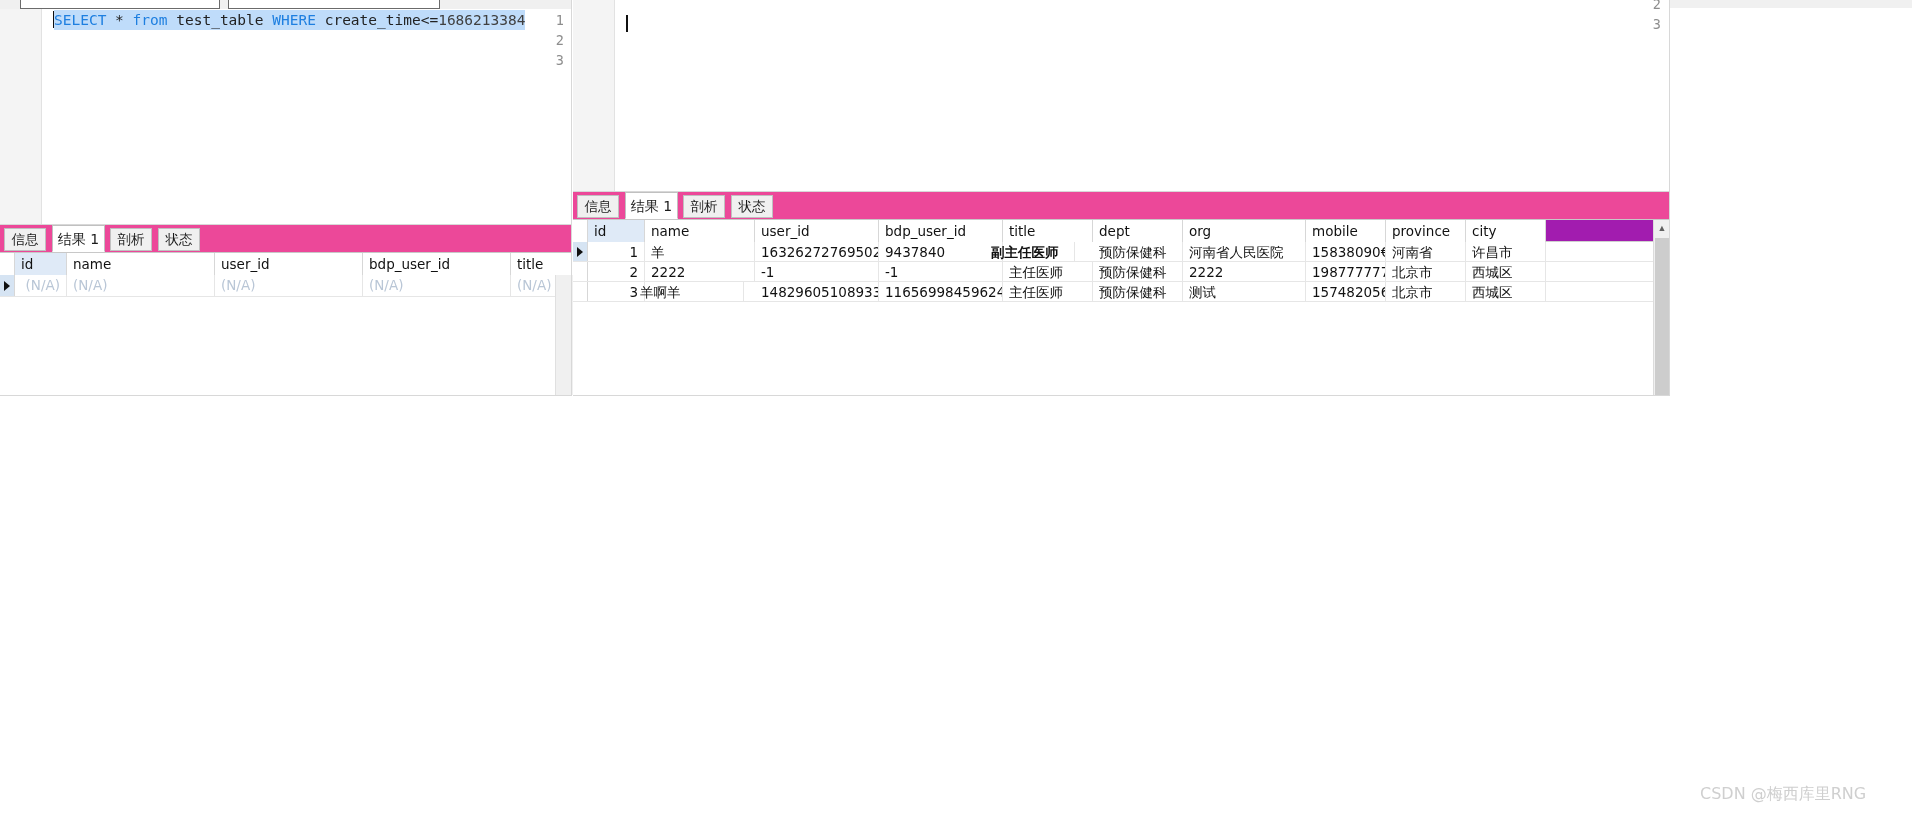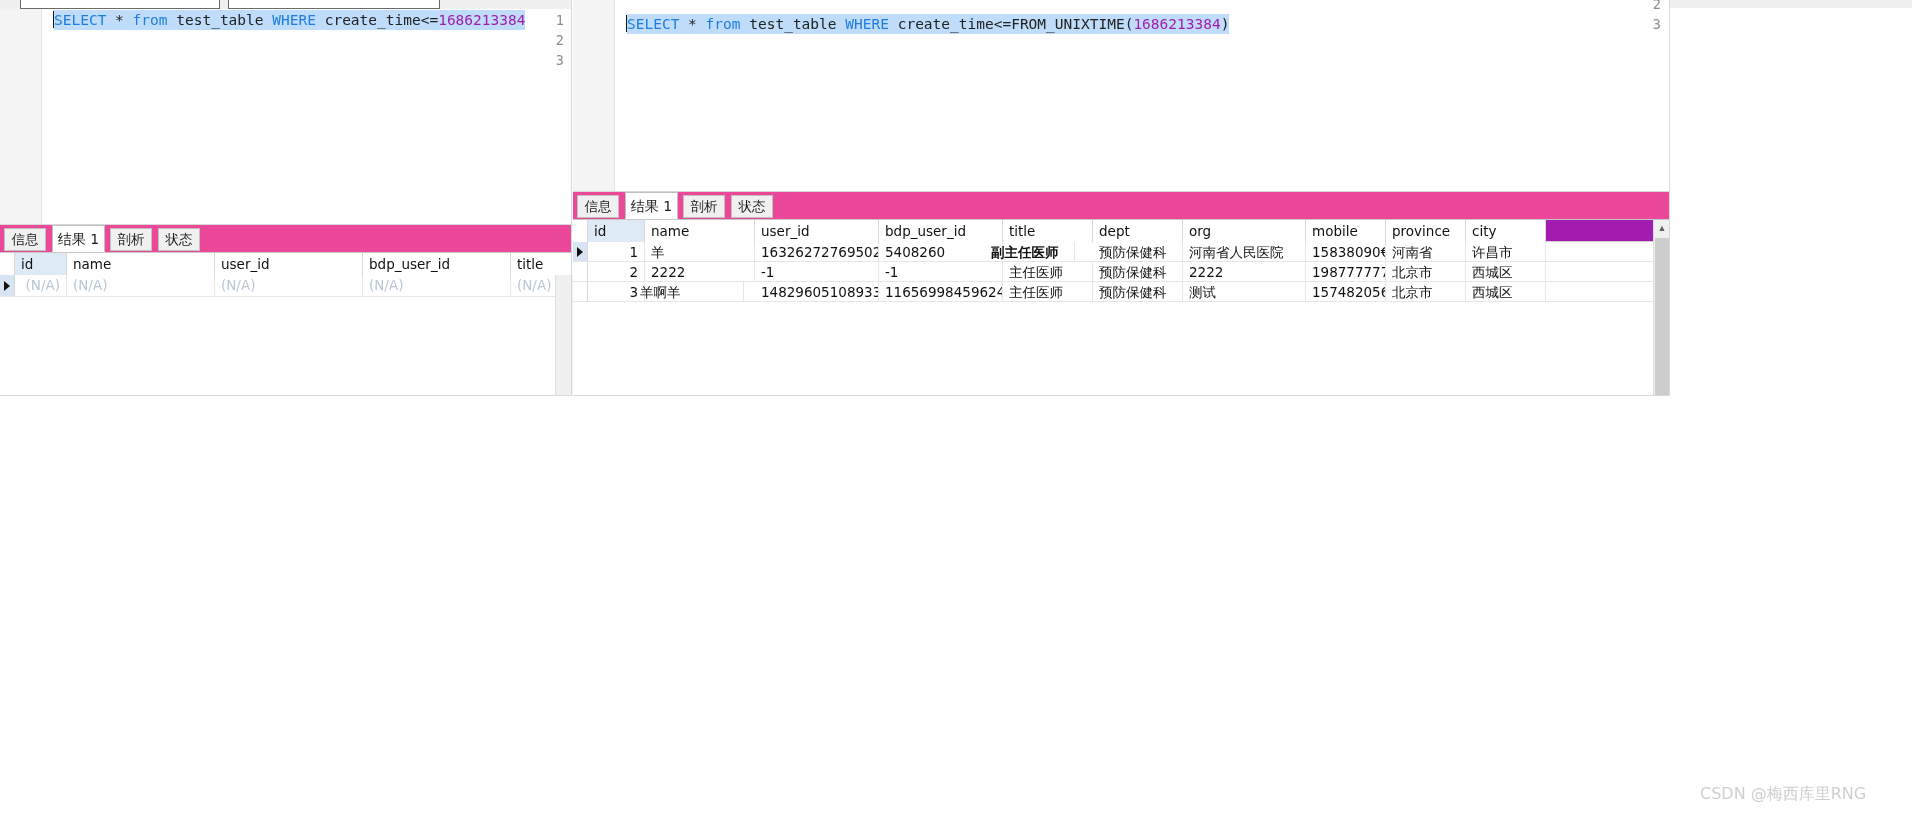--- a/index.html
+++ b/index.html
@@ -58,21 +58,21 @@
     font-size: 14.5px;
     line-height: 20px;
     white-space: pre;
     color: #222222;
   }
   .sel {
     background: #bfdcfa;
   }
   .kw { color: #1e7fe0; }
   .kw2 { color: #1e7fe0; }
-  .num { color: #a21caf; margin-top: 18px; }
+  .num { color: #404040; margin-top: 18px; }
   .plain { color: #222222; }
   .caret {
     position: absolute;
     width: 1.5px;
     background: #101010;
   }
 
   
   .tabstrip {
     position: absolute;
@@ -271,21 +271,20 @@
   <div class="panel-edge" style="left:571px; top:0; width:1px; height:396px;"></div>
   <div class="panel-edge" style="left:0; top:395px; width:572px; height:1px;"></div>
 
   <div class="topbar-bg" style="left:573px; top:0; width:1339px; height:8px;"></div>
 
   <div class="editor-pane" style="left:573px; top:0; width:1096px; height:192px;">
     <div class="gutter" style="width:42px; height:192px;"></div>
     <div class="lnum" style="top:-6px;">2</div>
     <div class="lnum" style="top:14px;">3</div>
     <div class="caret" style="left:53px; top:15px; height:17px;"></div>
-    <div class="code-line sel" style="left:54px; top:14px;"><span class="kw">SELECT</span><span class="plain"> * </span><span class="kw2">from</span><span class="plain"> test_table </span><span class="kw">WHERE</span><span class="plain"> create_time&lt;=FROM_UNIXTIME(</span><span class="num">1686213384</span><span class="plain">)</span></div>
   </div>
 
   <div class="panel-edge" style="left:573px; top:191px; width:1096px; height:1px;"></div>
 
   <div class="tabstrip" style="left:573px; top:192px; width:1096px; height:28px;">
     <div class="tab" style="left:4px; width:42px;">信息</div>
     <div class="tab active" style="left:52px; width:53px;">结果 1</div>
     <div class="tab" style="left:110px; width:42px;">剖析</div>
     <div class="tab" style="left:158px; width:42px;">状态</div>
   </div>
@@ -305,21 +304,21 @@
       <div class="hcell" style="left:893px; width:80px;">city</div>
     </div>
 
     <div class="grow" style="top:22px; width:1080px; height:20px;">
       <div class="rowhdr sel" style="top:0; height:19px;">
         <span class="arrow"></span>
       </div>
       <div class="gcell right" style="left:15px; width:57px; height:19px;">1</div>
       <div class="gcell" style="left:72px; width:110px; height:19px;">羊</div>
       <div class="gcell" style="left:182px; width:124px; height:19px;">1632627276950200:</div>
-      <div class="gcell" style="left:306px; width:124px; height:19px;">5408260</div>
+      <div class="gcell" style="left:306px; width:124px; height:19px;">9437840</div>
       <div class="gcell" style="left:412px; width:90px; height:19px;font-weight:bold;">副主任医师</div>
       <div class="gcell" style="left:520px; width:90px; height:19px;">预防保健科</div>
       <div class="gcell" style="left:610px; width:123px; height:19px;">河南省人民医院</div>
       <div class="gcell" style="left:733px; width:80px; height:19px;">15838090€</div>
       <div class="gcell" style="left:813px; width:80px; height:19px;">河南省</div>
       <div class="gcell" style="left:893px; width:80px; height:19px;">许昌市</div>
     </div>
 
     <div class="grow" style="top:42px; width:1080px; height:20px;">
       <div class="rowhdr" style="top:0; height:19px;"></div>

